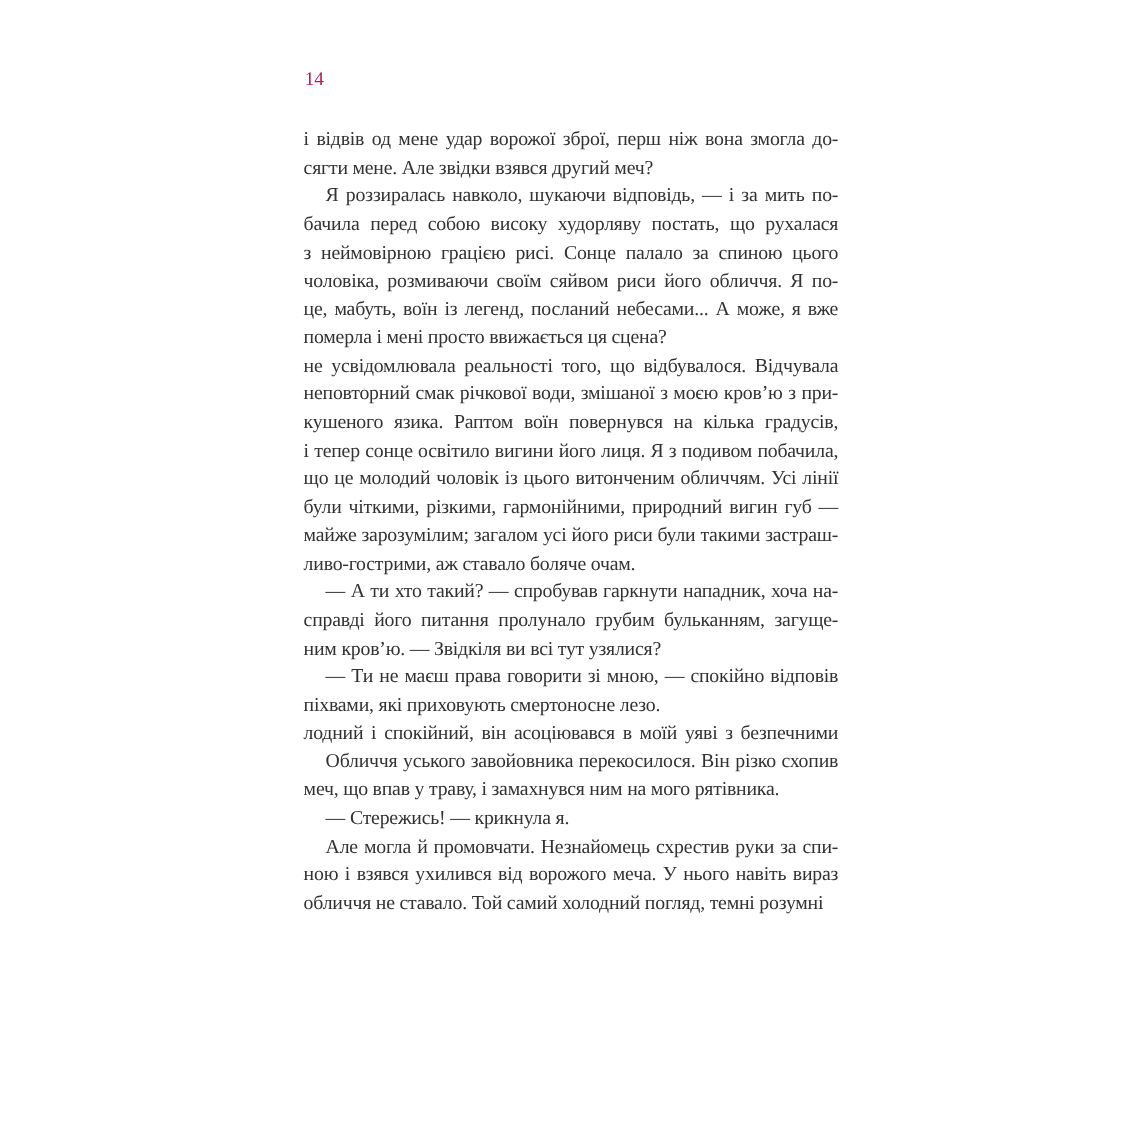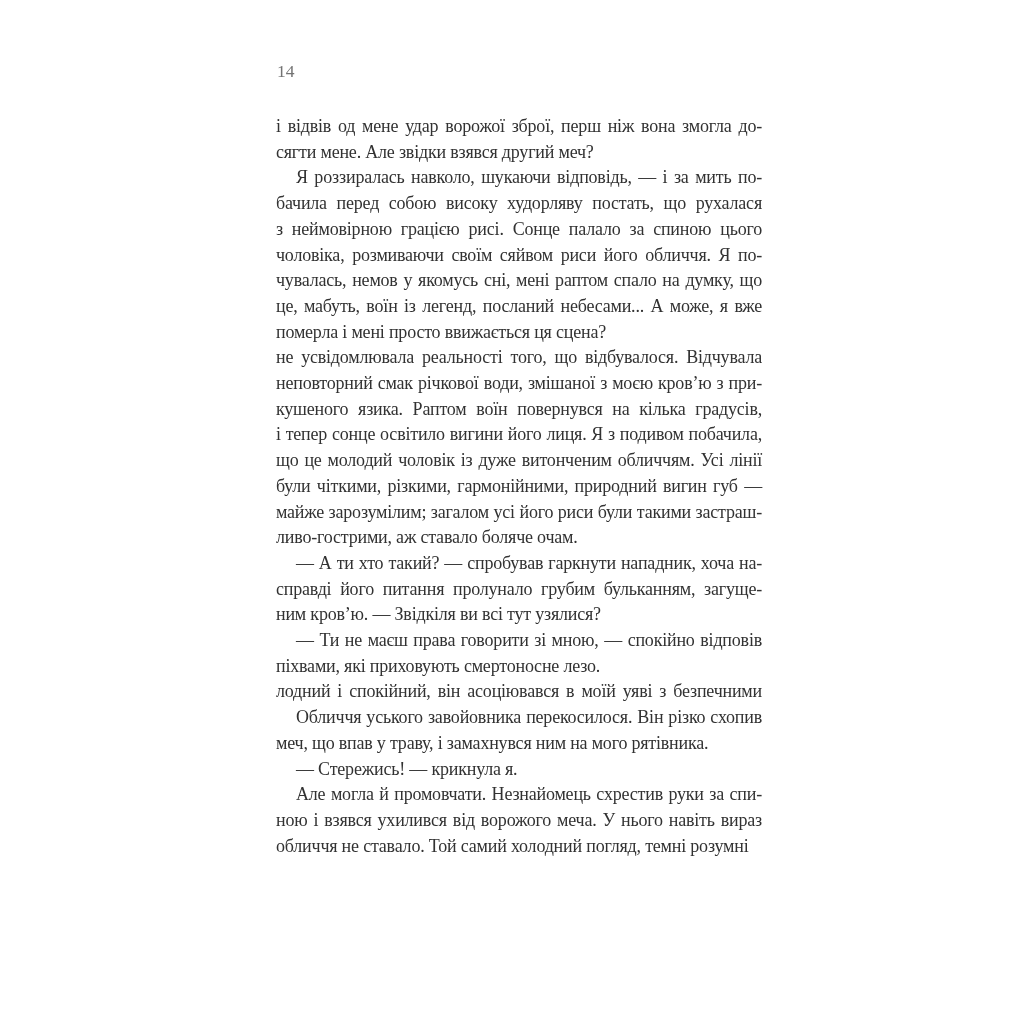--- a/index.html
+++ b/index.html
@@ -12,21 +12,21 @@
     position: relative;
     width: 1024px; height: 1024px;
     background: #ffffff;
     overflow: hidden;
   }
   .page-number {
     position: absolute;
     left: 277px; top: 62px;
     font-size: 17.5px;
     line-height: 1.1;
-    color: #737373;
+    color: #be185d;
   }
   .body-text {
     position: absolute;
     left: 276px; top: 114px;
     width: 486px;
     font-size: 18px;
     line-height: 25.7px;
     letter-spacing: -0.2px;
     color: #323232;
   }
@@ -43,28 +43,27 @@
 
 <div class="page">
   <div class="page-number">14</div>
   <div class="body-text">
       <div class="line">і відвів од мене удар ворожої зброї, перш ніж вона змогла до-</div>
       <div class="line para-end">сягти мене. Але звідки взявся другий меч?</div>
       <div class="line indent">Я роззиралась навколо, шукаючи відповідь, — і за мить по-</div>
       <div class="line">бачила перед собою високу худорляву постать, що рухалася</div>
       <div class="line">з неймовірною грацією рисі. Сонце палало за спиною цього</div>
       <div class="line">чоловіка, розмиваючи своїм сяйвом риси його обличчя. Я по-</div>
-      <div class="line">чувалась, немов у якомусь сні, мені раптом спало на думку, що</div>
       <div class="line">це, мабуть, воїн із легенд, посланий небесами... А може, я вже</div>
       <div class="line para-end">померла і мені просто ввижається ця сцена?</div>
       <div class="line">не усвідомлювала реальності того, що відбувалося. Відчувала</div>
       <div class="line">неповторний смак річкової води, змішаної з моєю кров’ю з при-</div>
       <div class="line">кушеного язика. Раптом воїн повернувся на кілька градусів,</div>
       <div class="line">і тепер сонце освітило вигини його лиця. Я з подивом побачила,</div>
-      <div class="line">що це молодий чоловік із дуже витонченим обличчям. Усі лінії</div>
+      <div class="line">що це молодий чоловік із цього витонченим обличчям. Усі лінії</div>
       <div class="line">були чіткими, різкими, гармонійними, природний вигин губ —</div>
       <div class="line">майже зарозумілим; загалом усі його риси були такими застраш-</div>
       <div class="line para-end">ливо-гострими, аж ставало боляче очам.</div>
       <div class="line indent">— А ти хто такий? — спробував гаркнути нападник, хоча на-</div>
       <div class="line">справді його питання пролунало грубим бульканням, загуще-</div>
       <div class="line para-end">ним кров’ю. — Звідкіля ви всі тут узялися?</div>
       <div class="line indent">— Ти не маєш права говорити зі мною, — спокійно відповів</div>
       <div class="line para-end">піхвами, які приховують смертоносне лезо.</div>
       <div class="line">лодний і спокійний, він асоціювався в моїй уяві з безпечними</div>
       <div class="line indent">Обличчя уського завойовника перекосилося. Він різко схопив</div>

